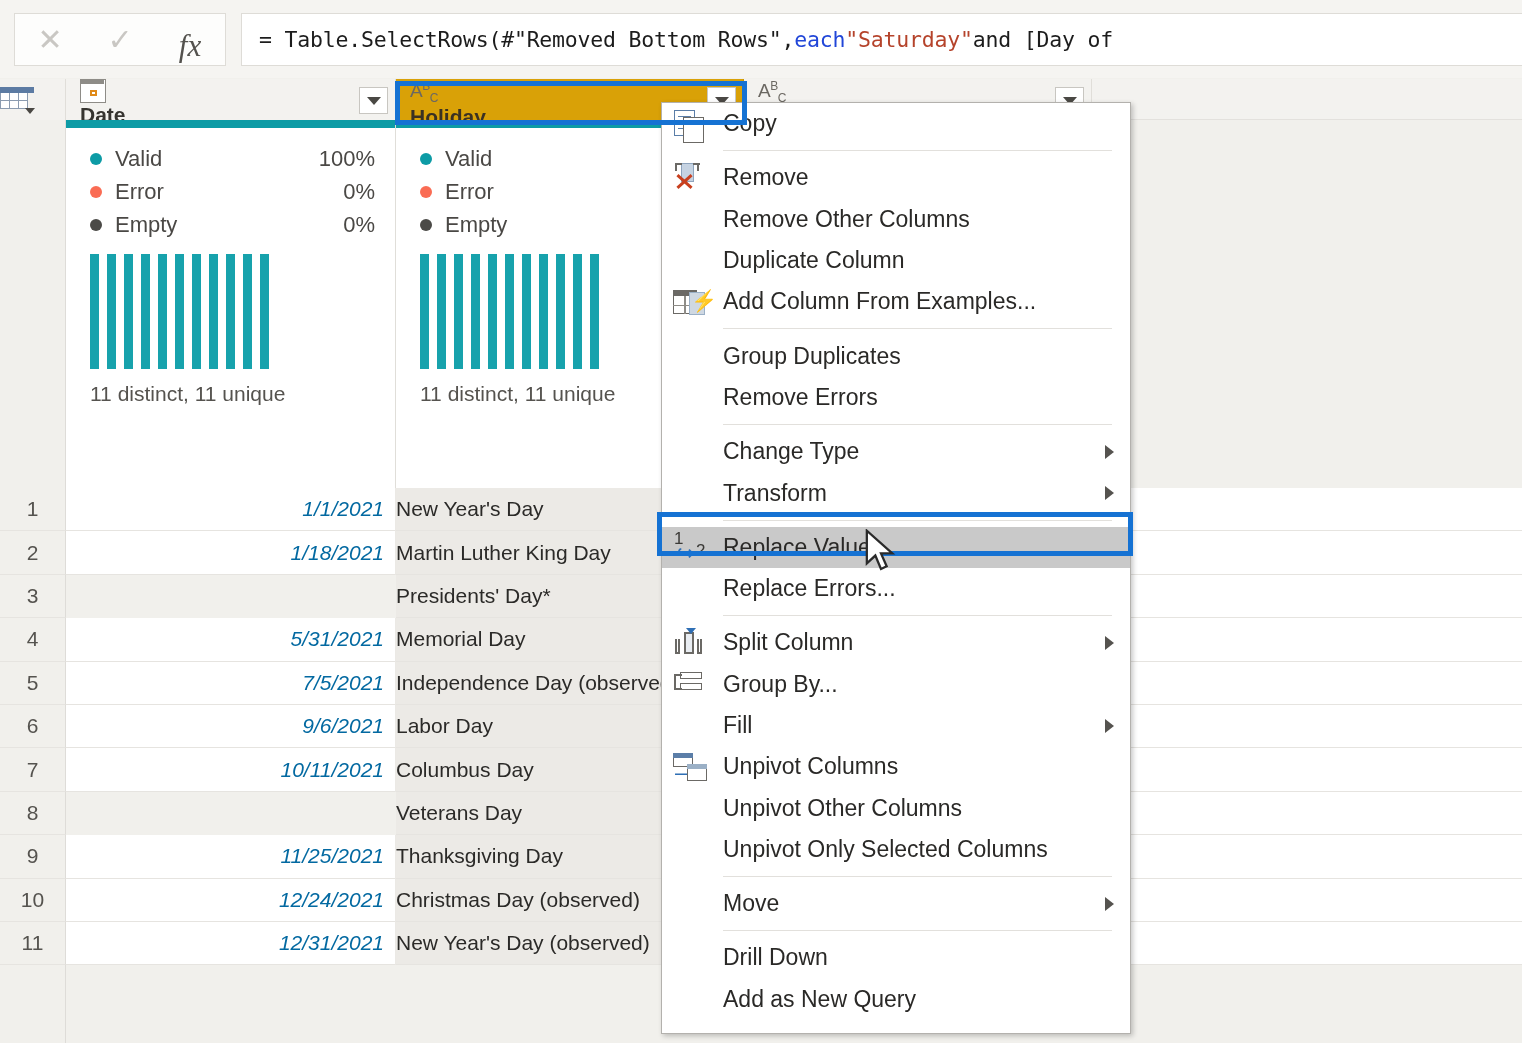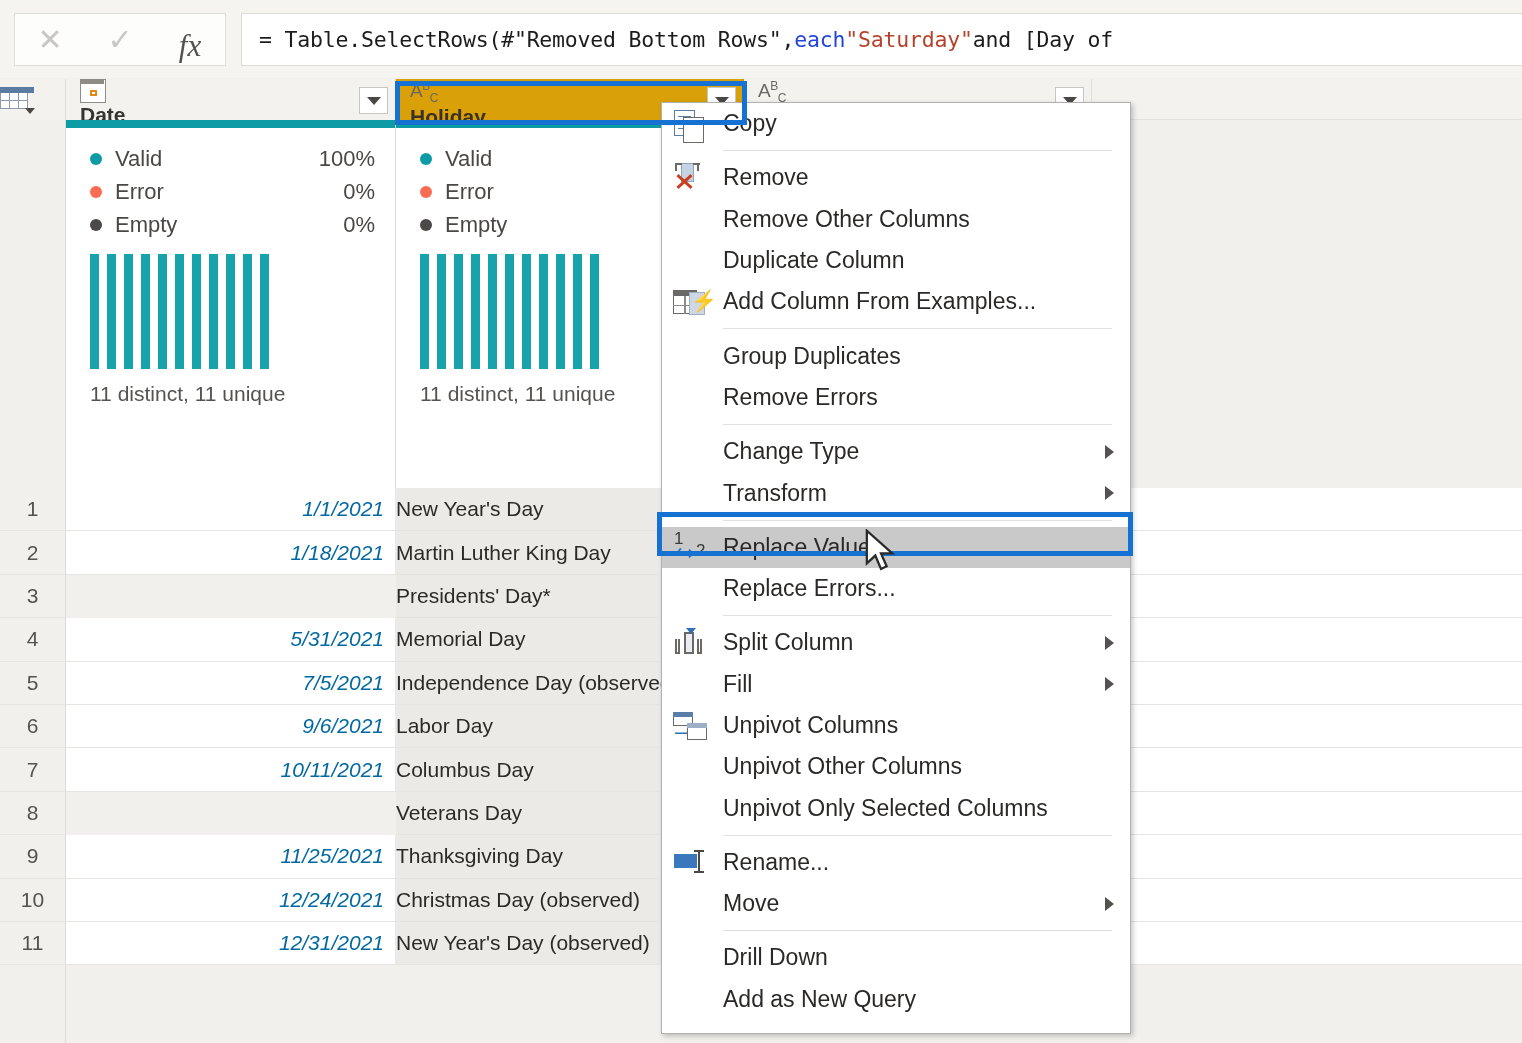--- a/index.html
+++ b/index.html
@@ -579,20 +579,30 @@
       <span class="micon ic-split">
         <span class="b1"></span>
         <span class="b2"></span>
         <span class="b3"></span>
         <span class="tick"></span>
       </span>
       <span class="mlabel">Split Column</span>
       <span class="marrow"></span>
     </div>
     <div class="mitem">
+      <span class="micon ic-group">
+        <span class="r1"></span>
+        <span class="r2"></span>
+        <span class="br"></span>
+        <span class="brt"></span>
+        <span class="brb"></span>
+      </span>
+      <span class="mlabel">Group By...</span>
+    </div>
+    <div class="mitem">
       <span class="mlabel">Fill</span>
       <span class="marrow"></span>
     </div>
     <div class="mitem">
       <span class="micon ic-unpivot">
         <span class="t1"></span>
         <span class="t1h"></span>
         <span class="ar">⟶</span>
         <span class="t2"></span>
         <span class="t2h"></span>
@@ -600,29 +610,20 @@
       <span class="mlabel">Unpivot Columns</span>
     </div>
     <div class="mitem">
       <span class="mlabel">Unpivot Other Columns</span>
     </div>
     <div class="mitem">
       <span class="mlabel">Unpivot Only Selected Columns</span>
     </div>
     <div class="msep"></div>
     <div class="mitem">
-      <span class="micon ic-rename">
-        <span class="box"></span>
-        <span class="ibeam"></span>
-        <span class="ibt"></span>
-        <span class="ibb"></span>
-      </span>
-      <span class="mlabel">Rename...</span>
-    </div>
-    <div class="mitem">
       <span class="mlabel">Move</span>
       <span class="marrow"></span>
     </div>
     <div class="msep"></div>
     <div class="mitem">
       <span class="mlabel">Drill Down</span>
     </div>
     <div class="mitem">
       <span class="mlabel">Add as New Query</span>
     </div>

